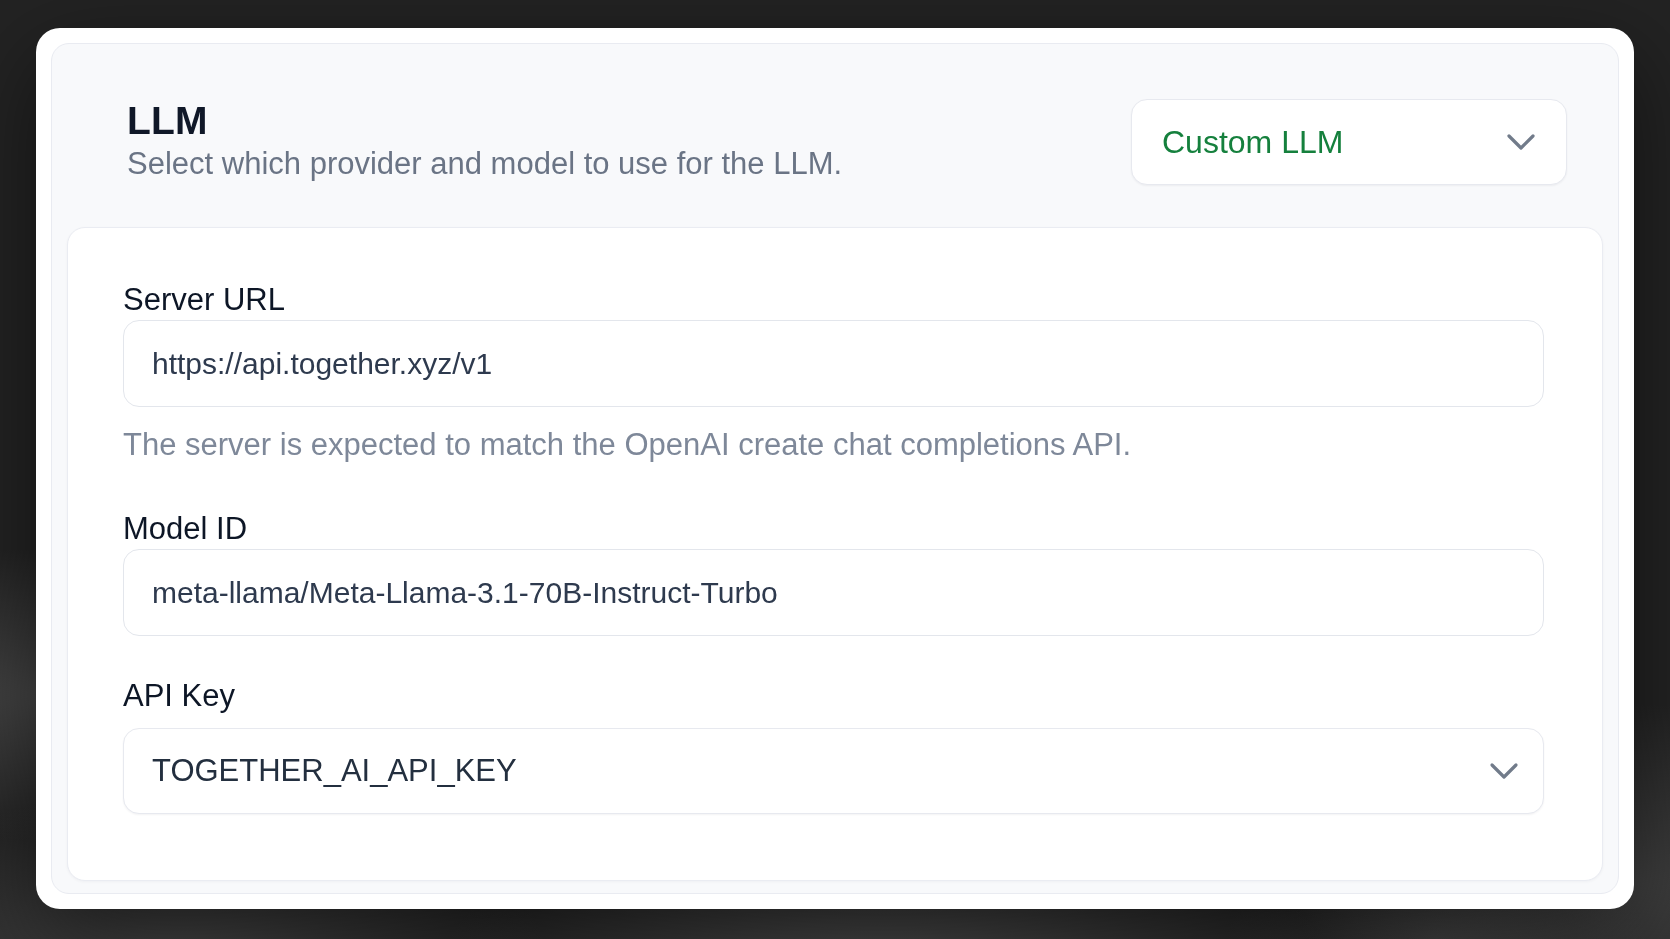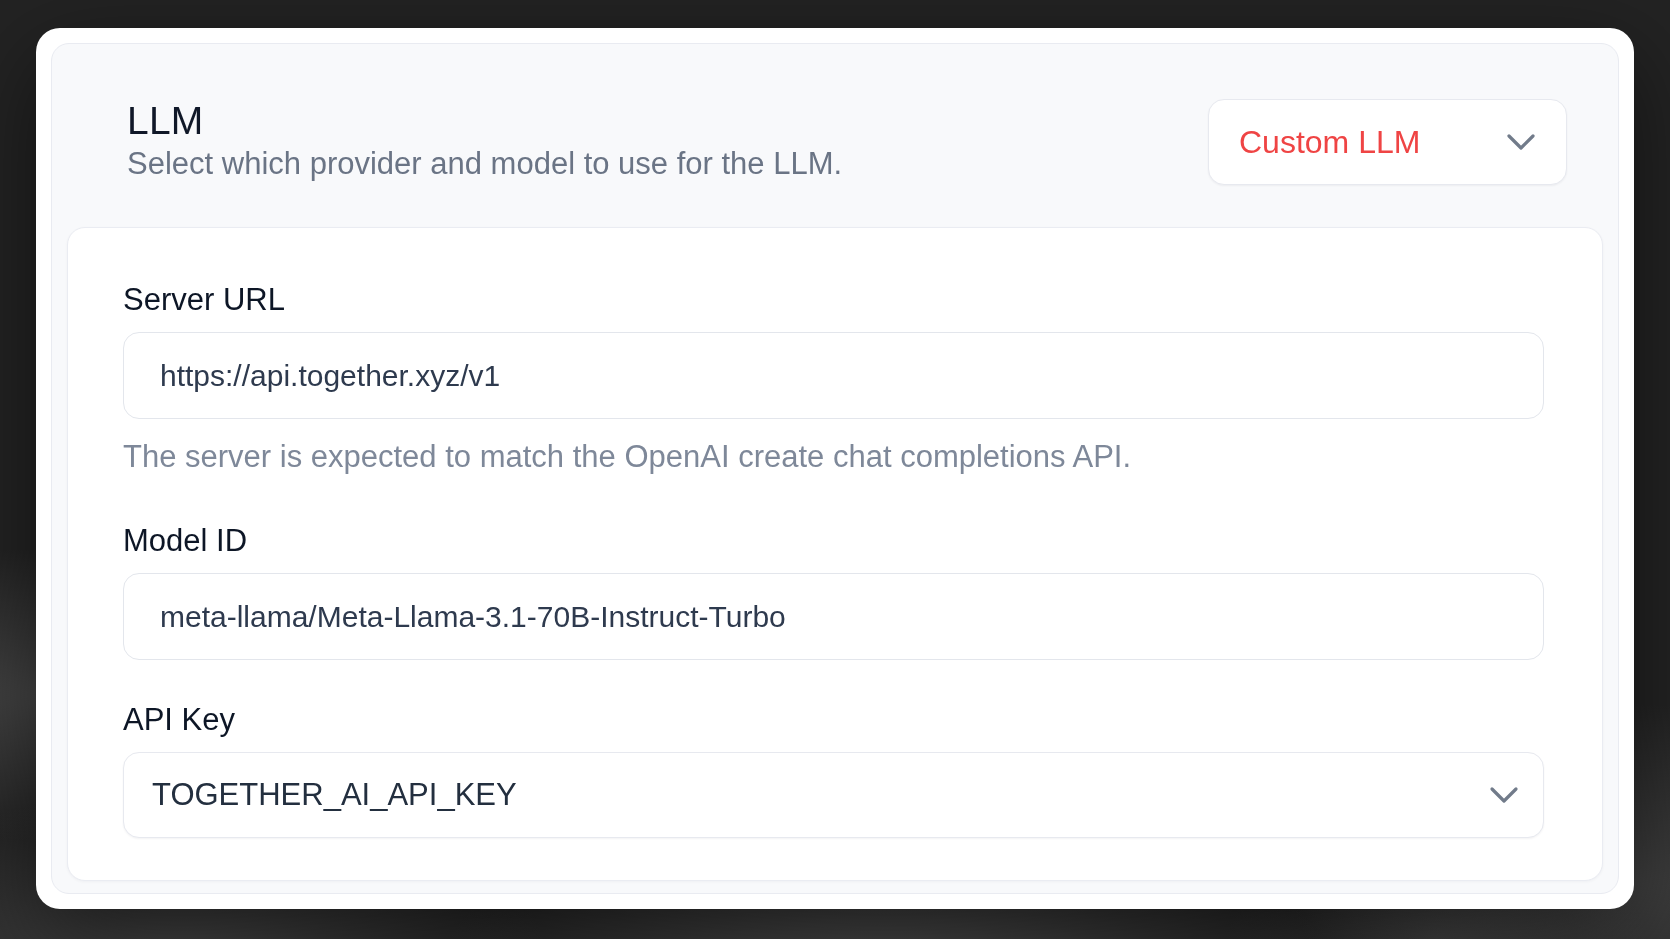--- a/index.html
+++ b/index.html
@@ -39,21 +39,21 @@
   .section-header {
     display: flex;
     justify-content: space-between;
     align-items: flex-start;
     padding: 55px 36px 0 60px;
     height: 128px;
   }
   .section-title {
     margin: 0;
     font-size: 39px;
-    font-weight: 400;
+    font-weight: 700;
     line-height: 1.15;
     color: #101828;
     letter-spacing: 0.2px;
   }
   .section-desc {
     margin: 0 0 0;
     font-size: 31px;
     line-height: 1.3;
     color: #6a7485;
     text-align: right;
@@ -64,24 +64,24 @@
     justify-content: space-between;
     background: #ffffff;
     border: 1.5px solid #e7e9ef;
     border-radius: 16px;
     box-sizing: border-box;
     height: 86px;
     box-shadow: 0 1px 2px rgba(16,24,40,0.05);
     cursor: pointer;
   }
   .provider-select {
-    width: 359px;
+    width: 436px;
     padding: 17px 30px;
     font-size: 32px;
-    color: #ef4444;
+    color: #15803d;
     flex: none;
   }
   .chevron { flex: none; display: block; }
   .inner-card {
     background: #ffffff;
     border: 1.5px solid #eaecf2;
     border-radius: 18px;
     box-sizing: border-box;
     height: 654px;
     padding: 52px 58px 0 55px;
@@ -91,26 +91,25 @@
     display: block;
     font-size: 31px;
     font-weight: 400;
     line-height: 40px;
     color: #0d1626;
   }
   .text-input {
     display: block;
     width: 100%;
     height: 87px;
-    margin-top: 12px;
     box-sizing: border-box;
     background: #ffffff;
     border: 1.5px solid #e3e6ec;
     border-radius: 16px;
-    padding: 0 36px;
+    padding: 0 28px;
     font-family: "Liberation Sans", sans-serif;
     font-size: 30px;
     color: #2e3a4e;
     outline: none;
   }
   .help-text {
     margin: 18px 0 0;
     font-size: 31px;
     line-height: 40px;
     color: #7e8899;

